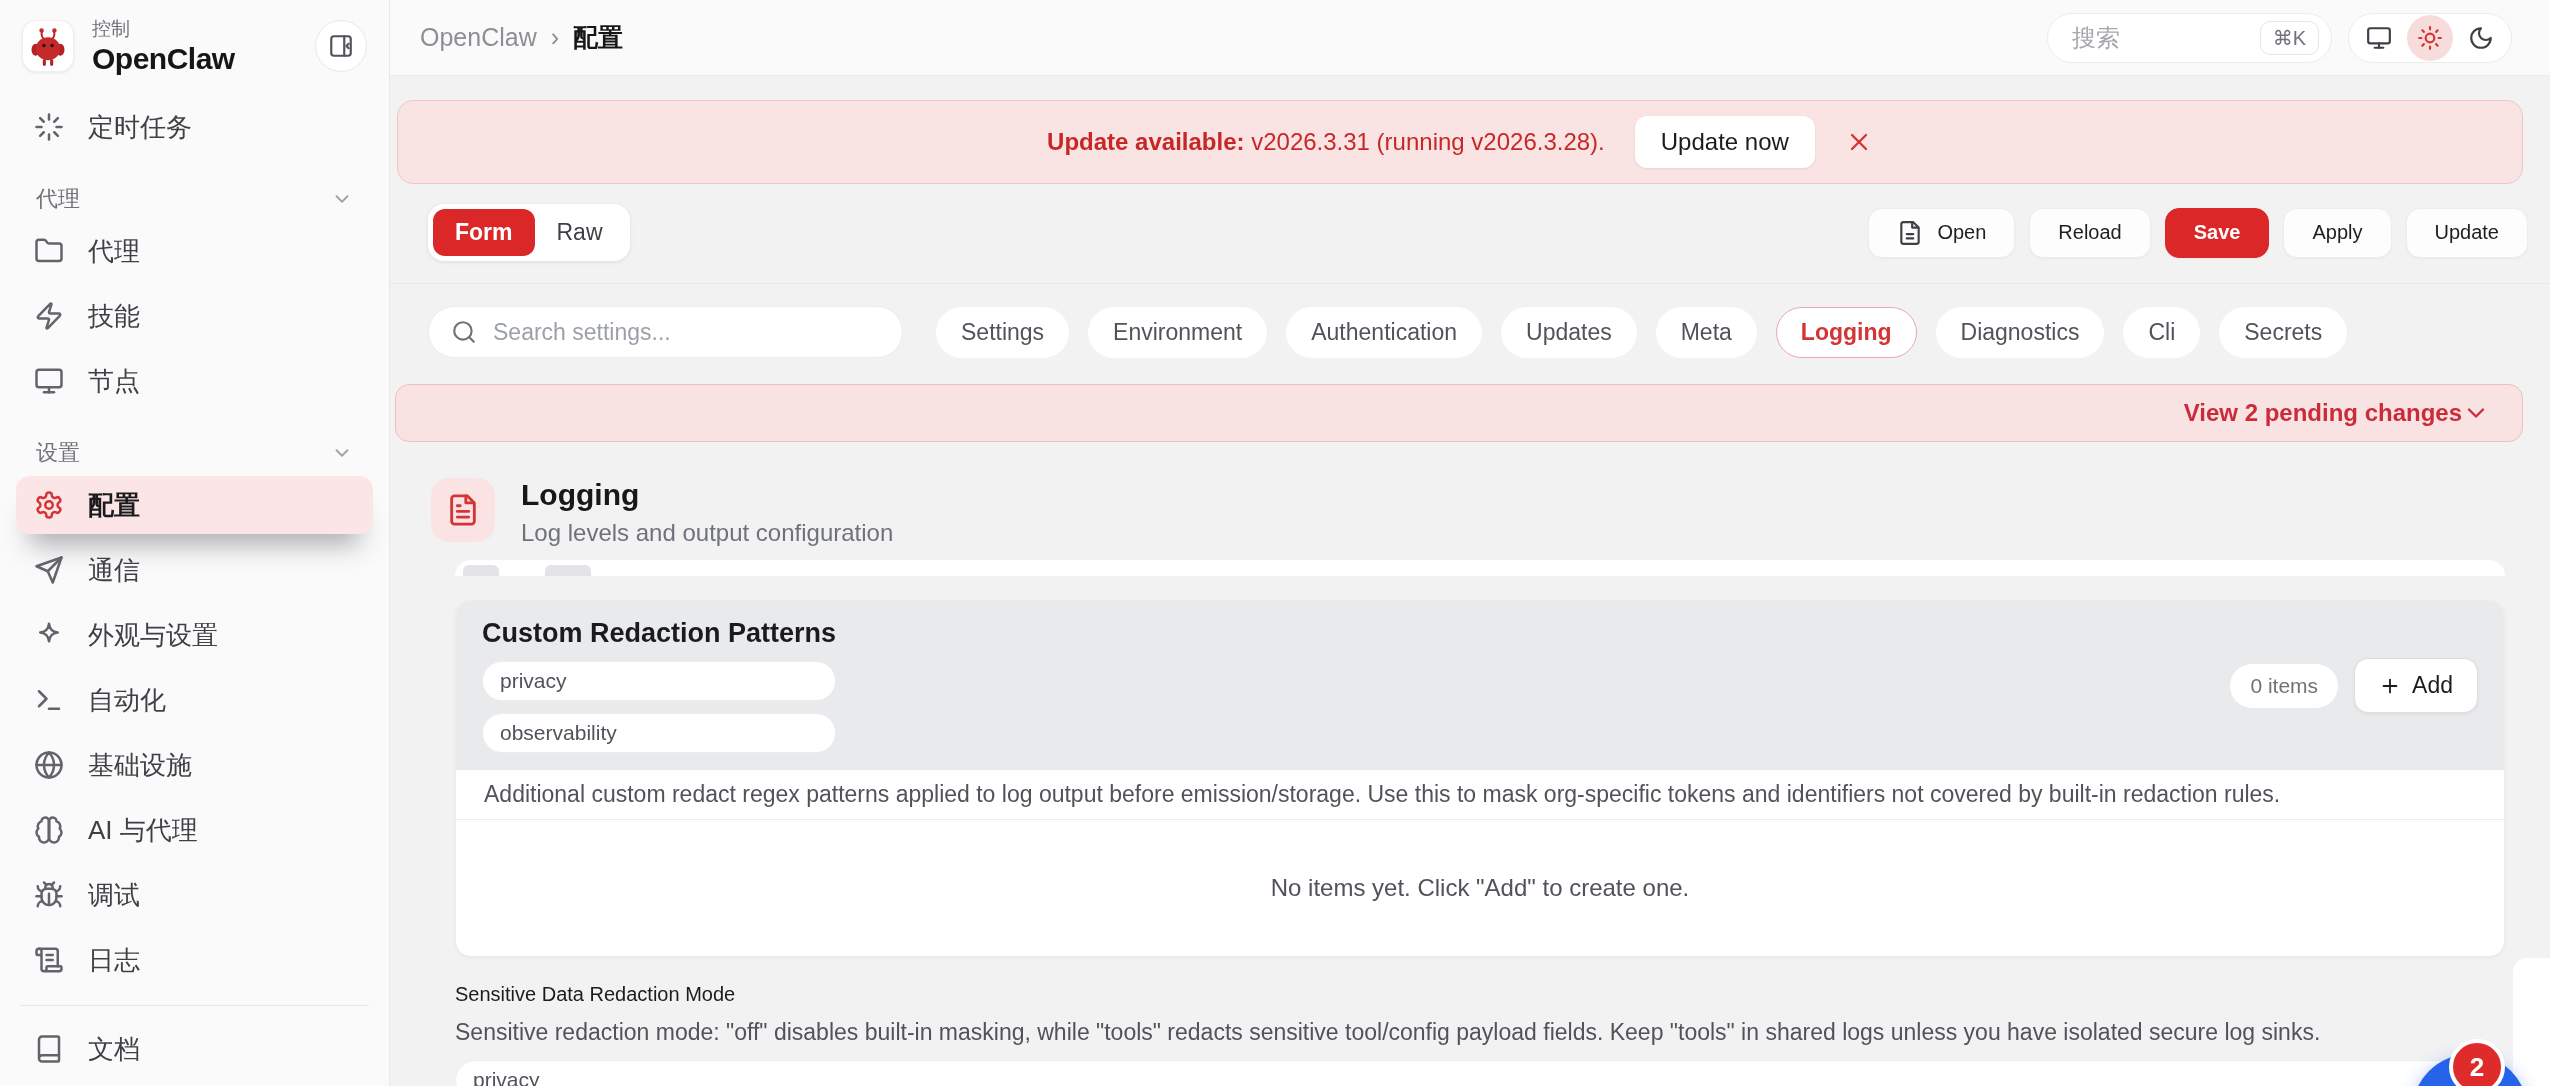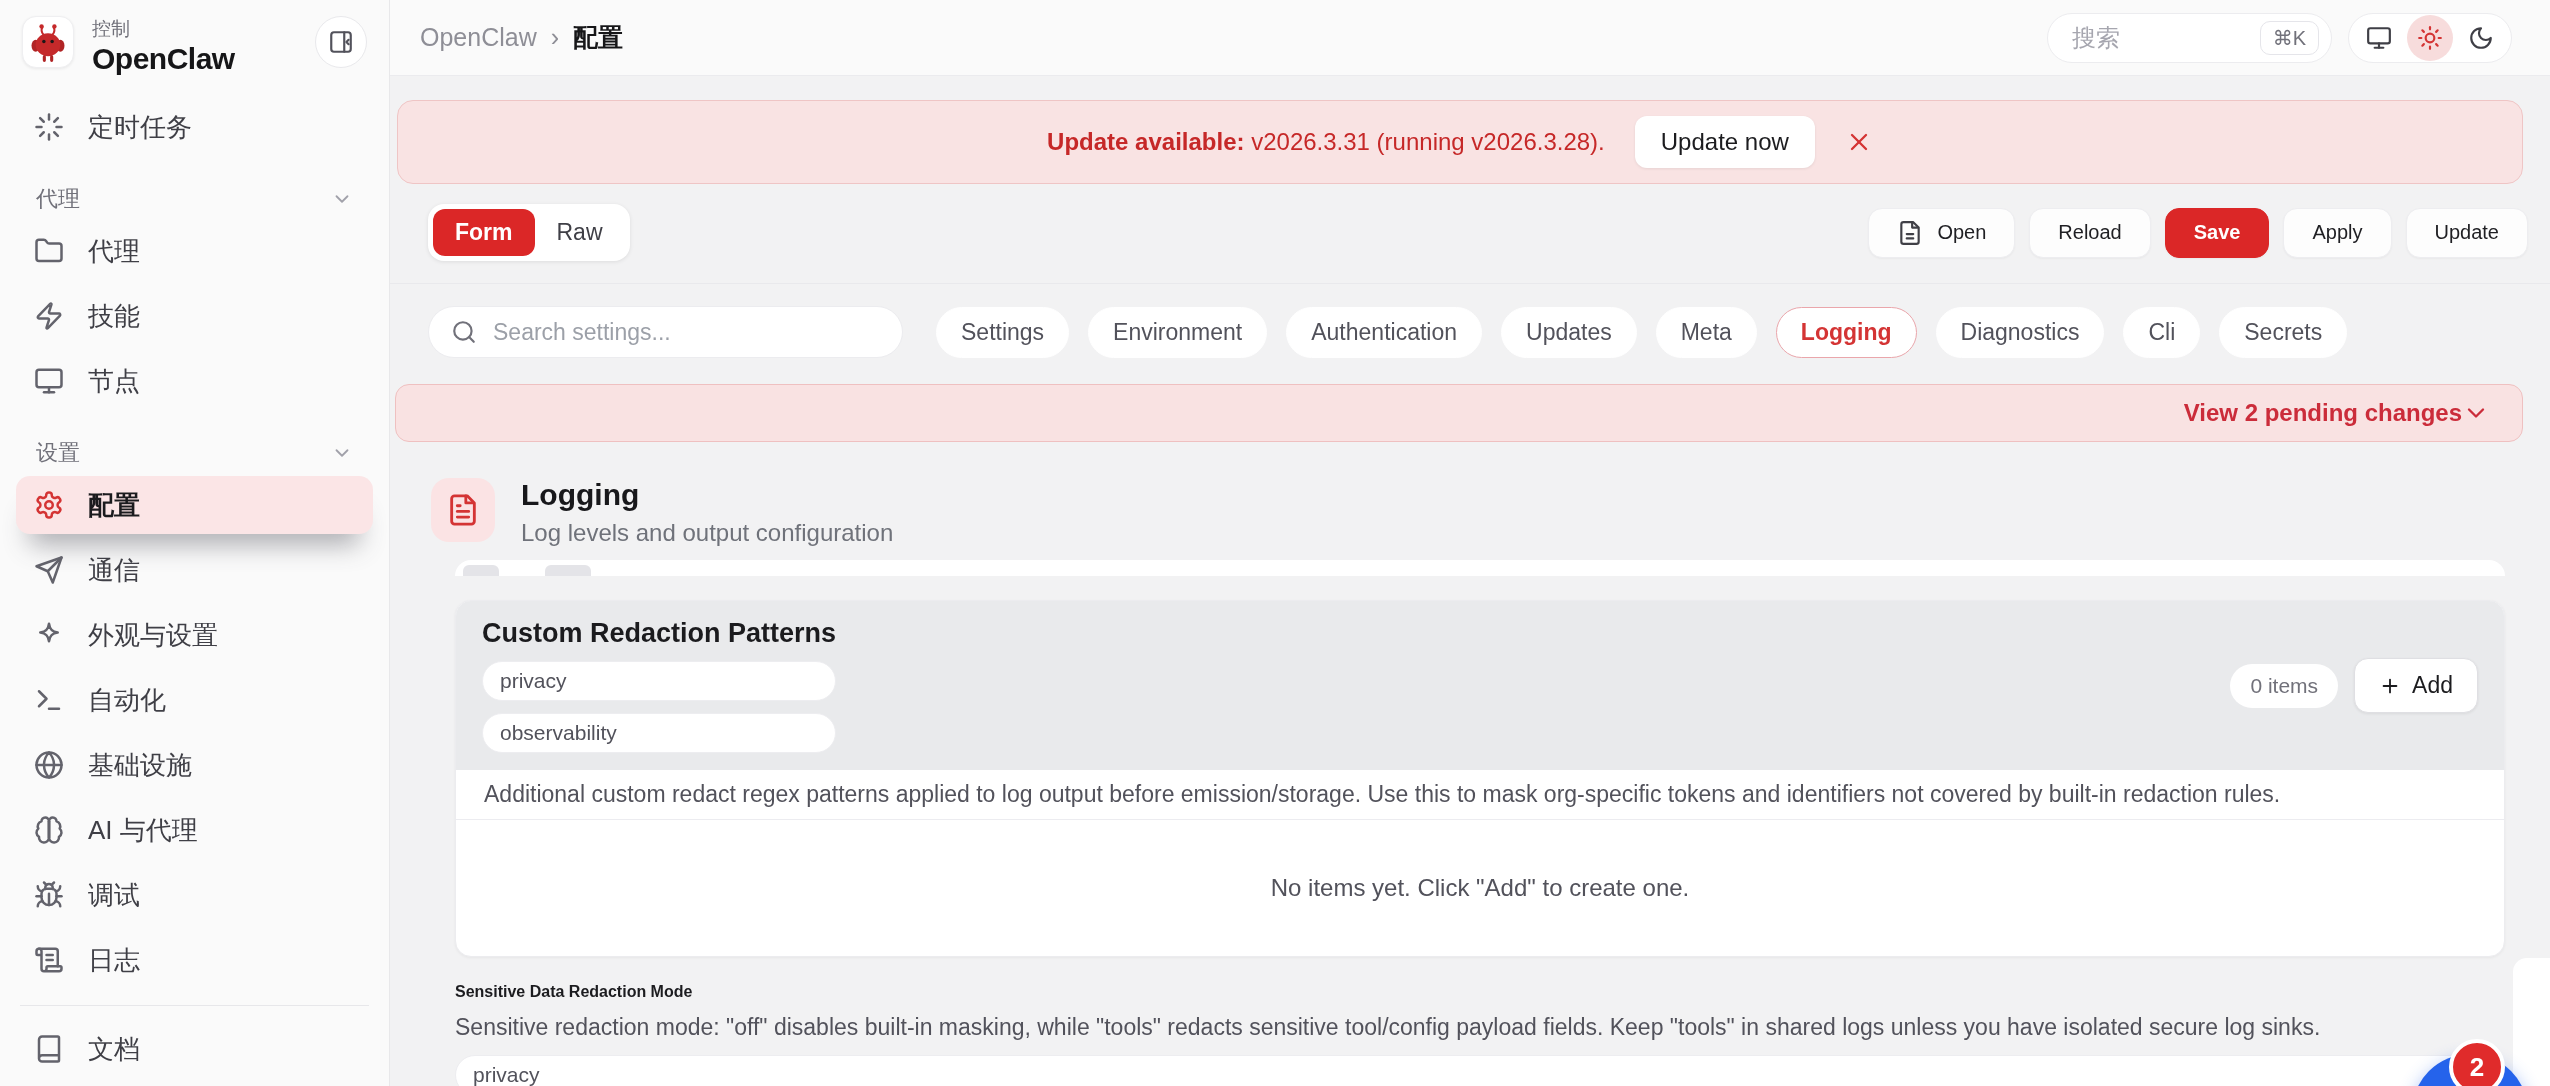--- a/index.html
+++ b/index.html
@@ -6,21 +6,21 @@
   html,body { background:#e8e8ea; }
   body { font-family:"Liberation Sans","DejaVu Sans",sans-serif; color:#18181b; }
   .app { position:relative; width:2550px; height:1086px; background:#f2f2f3; display:flex; overflow:hidden; }
 
   svg { fill:none; stroke:currentColor; stroke-width:2; stroke-linecap:round; stroke-linejoin:round; }
   .ic { display:inline-flex; flex:none; }
   .ic svg { width:100%; height:100%; }
 
   
   .sidebar { width:390px; flex:none; background:#fafafa; border-right:1px solid #e8e8ea; padding:14px 16px 0; }
-  .brand { display:flex; gap:18px; padding:2px 6px 8px; }
+  .brand { display:flex; align-items:center; gap:18px; padding:2px 6px 8px; }
   .brand-logo { width:52px; height:52px; border-radius:14px; background:#fff; border:1px solid #efeff1; box-shadow:0 1px 3px rgba(0,0,0,.07); display:grid; place-items:center; }
   .brand-logo svg { stroke:none; }
   .brand-kicker { font-size:19px; color:#71717a; }
   .brand-name { font-size:30px; font-weight:700; letter-spacing:-.5px; color:#161618; }
   .collapse-btn { margin-left:auto; width:52px; height:52px; border-radius:50%; background:#fff; border:1px solid #e9e9ec; color:#52525b; display:grid; place-items:center; }
   .collapse-btn .ic { width:26px; height:26px; }
 
   .nav { margin-top:14px; }
   .nav-item { display:flex; align-items:center; gap:24px; height:58px; padding:0 18px; border-radius:14px; font-size:26px; color:#3f3f46; margin-bottom:7px; }
   .nav-item .ic { width:30px; height:30px; color:#63636c; }
@@ -90,21 +90,21 @@
   .tag-row { display:flex; gap:12px; margin-top:12px;flex-direction:column; }
   .tag { background:#fff; border:1px solid #ededf0; border-radius:999px; padding:7px 17px; font-size:21px; color:#52525b; }
   .card-head-right { margin-left:auto; display:flex; align-items:center; gap:16px; }
   .items-pill { background:#fff; border-radius:999px; padding:10px 20px; font-size:21px; color:#71717a; }
   .add-btn { background:#fff; border:1px solid #dfdfe3; border-radius:14px; padding:13px 24px; font-size:23px; font-weight:500; color:#1c1c1f; display:flex; align-items:center; gap:11px; box-shadow:0 1px 3px rgba(0,0,0,.07); }
   .add-btn .ic { width:22px; height:22px; }
   .card-desc { padding:11px 28px; font-size:23px; color:#52525b; border-bottom:1px solid #ececf0; }
   .card-empty { height:136px; display:grid; place-items:center; font-size:24px; color:#52525b; }
 
   .field { margin:26px 45px 0 65px; }
-  .field-title { font-size:16px; font-weight:700; color:#1c1c1f; }
+  .field-title { font-size:20px; font-weight:400; color:#1c1c1f; }
   .field-desc { margin-top:13px; font-size:23px; color:#52525b; }
   .field .tag-row { margin-top:14px; }
 
   .right-strip { position:absolute; right:0; top:958px; width:37px; height:128px; background:#fff; border-radius:14px 0 0 0; }
   .fab { position:absolute; left:2412px; top:1054px; width:116px; height:116px; border-radius:50%; background:#2563eb; box-shadow:0 6px 18px rgba(37,99,235,.45); }
   .fab-badge { position:absolute; left:2449px; top:1039px; width:56px; height:56px; border-radius:50%; background:#e02b2b; border:4px solid #fff; color:#fff; font-size:26px; font-weight:700; display:grid; place-items:center; z-index:5; }
 </style>
 </head>
 <body>
 

